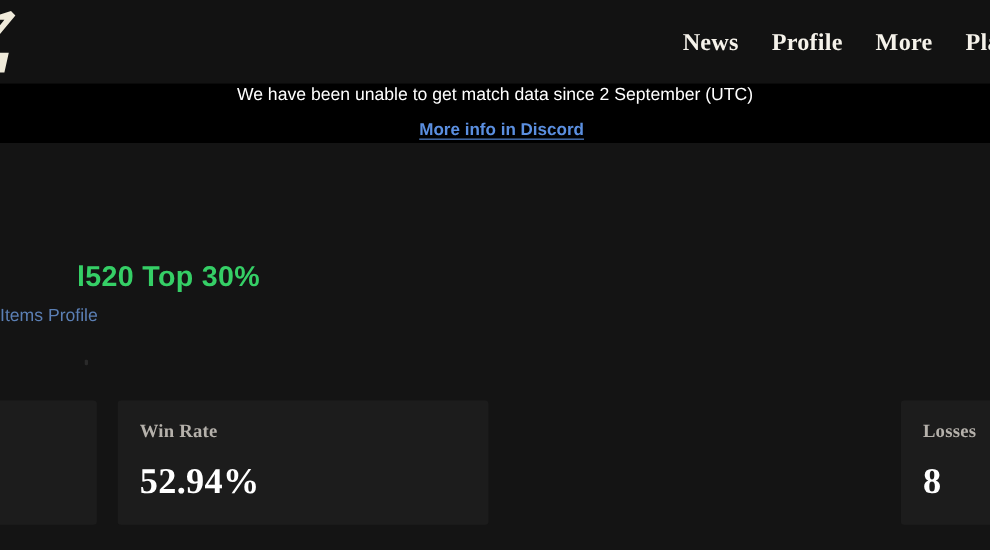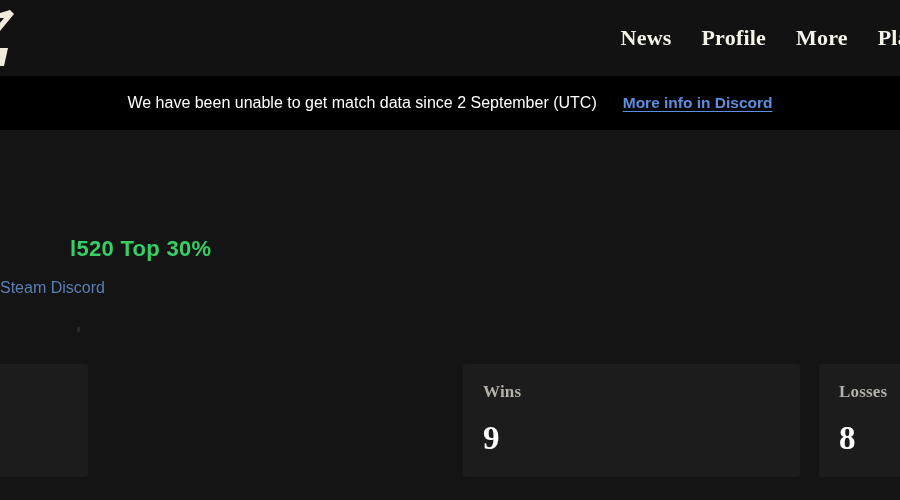--- a/index.html
+++ b/index.html
@@ -64,20 +64,21 @@
   .notice-banner {
     position: absolute;
     top: 76px; left: 0;
     width: 900px;
     height: 54px;
     background: #000000;
     display: flex;
     align-items: center;
     justify-content: center;
     gap: 14px;
+    flex-direction: column;
   }
 
   .notice-text {
     font-size: 16px;
     color: #ffffff;
     font-family: "Liberation Sans", sans-serif;
   }
 
   .notice-link {
     font-size: 15.5px;
@@ -104,21 +105,21 @@
     width: 3px;
     height: 5px;
     background: #2a2a2a;
     border-radius: 1px;
   }
 
   .rank-line {
     position: absolute;
     left: 70px;
     top: 106px;
-    font-size: 22px;
+    font-size: 26px;
     font-weight: 700;
     color: #35cf66;
     white-space: nowrap;
     font-family: "Liberation Sans", sans-serif;
     letter-spacing: 0.3px;
   }
 
   .steam-link {
     position: absolute;
     left: 0px;
@@ -192,34 +193,34 @@
 </header>
 
 <div class="notice-banner">
   <span class="notice-text">We have been unable to get match data since 2 September (UTC)</span>
   <a class="notice-link">More info in Discord</a>
 </div>
 
 <section class="profile-block">
   <span class="faint-mark"></span>
   <div class="rank-line">l520 Top 30%</div>
-  <a class="steam-link">Steam Discord</a>
+  <a class="steam-link">Items Profile</a>
 </section>
 
 <section class="stats-row">
 
   <div class="stat-card partial-left">
     <div class="stat-label"></div>
     <div class="stat-value"></div>
   </div>
 
-
-  <div class="stat-card wins">
-    <div class="stat-label">Wins</div>
-    <div class="stat-value">9</div>
+  <div class="stat-card winrate">
+    <div class="stat-label">Win Rate</div>
+    <div class="stat-value">52.94%</div>
   </div>
+
 
   <div class="stat-card losses">
     <div class="stat-label">Losses</div>
     <div class="stat-value">8</div>
   </div>
 
 </section>
 
 </body></html>

